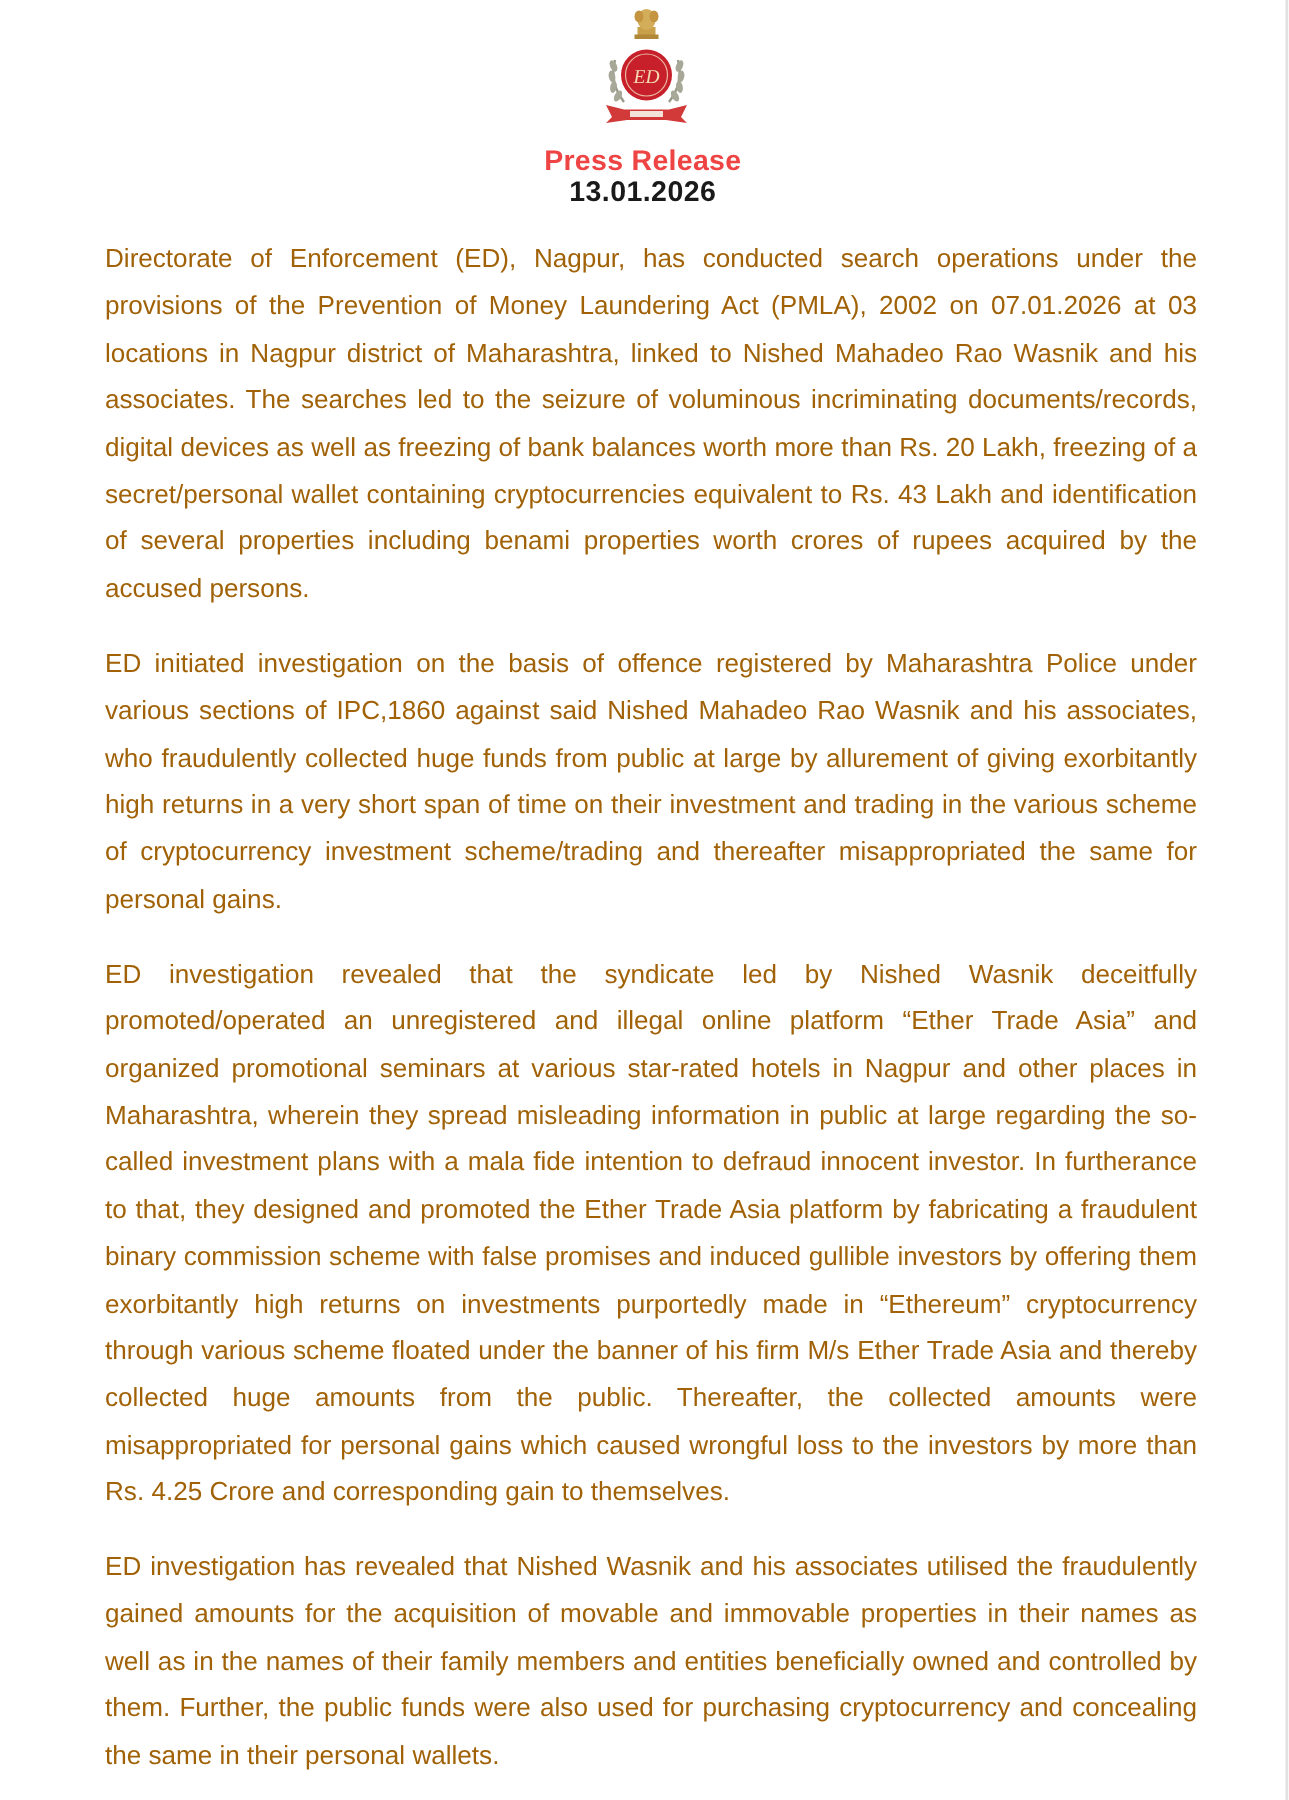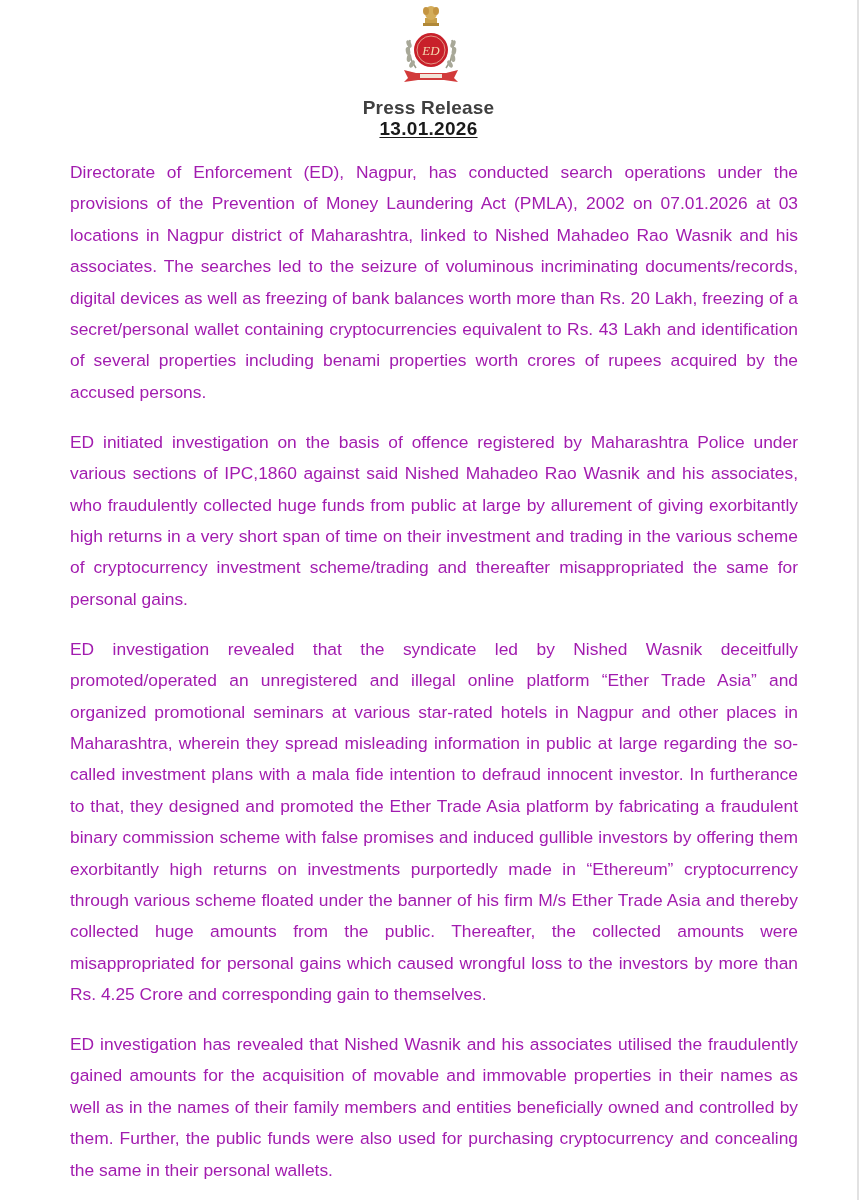--- a/index.html
+++ b/index.html
@@ -34,44 +34,43 @@
       position: absolute;
       left: 0;
       width: 857px;
       top: 97px;
       text-align: center;
     }
     .title {
       font-weight: bold;
       font-size: 19px;
       line-height: 22px;
-      color: #404040;
+      color: #ef4444;
       letter-spacing: 0.2px;
     }
     .date {
       font-weight: bold;
       font-size: 19px;
       line-height: 20px;
       color: #1a1a1a;
-      text-decoration: underline;
       text-underline-offset: 2px;
       letter-spacing: 0.3px;
     }
     .body {
       position: absolute;
       left: 70px;
       top: 157px;
       width: 728px;
     }
     .para {
       font-size: 17.4px;
       line-height: 31.4px;
       text-align: justify;
       margin: 0 0 18.5px 0;
-      color: #a21caf;
+      color: #a16207;
     }
   </style>
 </head>
 <body>
 
 <div class="page">
 
   <div class="logo">
     <svg width="70" height="88" viewBox="0 0 70 88" xmlns="http://www.w3.org/2000/svg">
 

